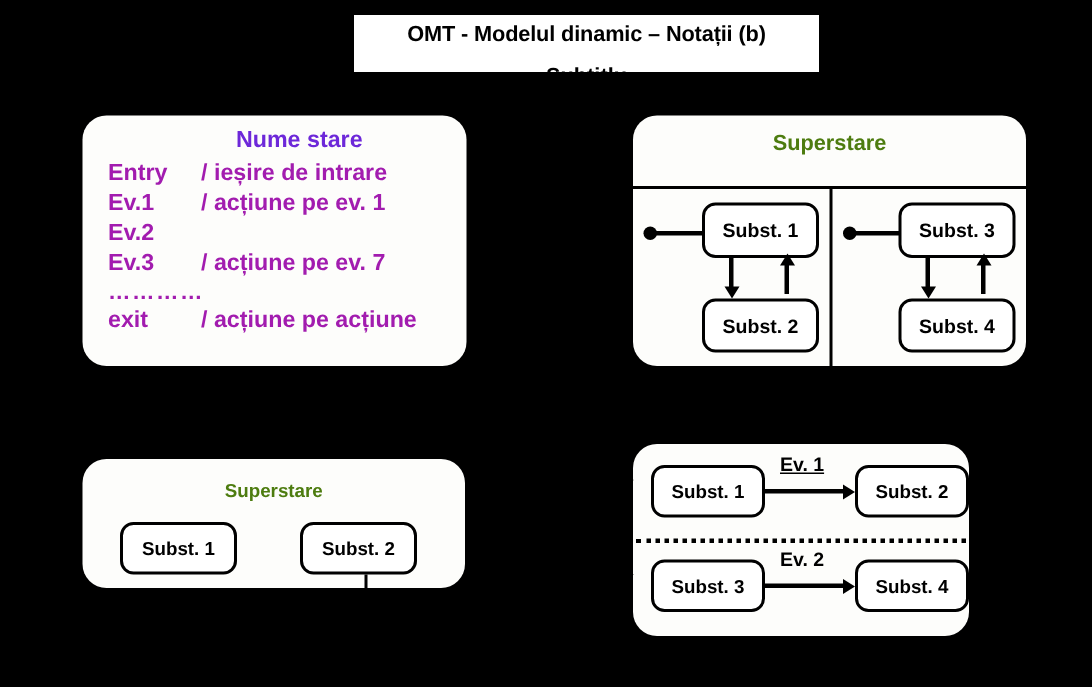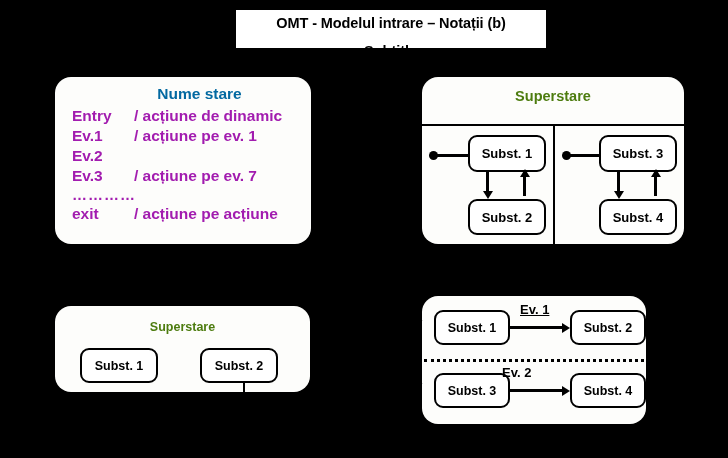--- a/index.html
+++ b/index.html
@@ -66,21 +66,21 @@
     height: 167px;
   }
   .state-title {
     position: absolute;
     left: 0;
     top: 8px;
     width: 289px;
     text-align: center;
     font-size: 15.5px;
     font-weight: bold;
-    color: #0369a1;
+    color: #6d28d9;
   }
   .state-lines {
     position: absolute;
     left: 17px;
     top: 29px;
     width: 230px;
   }
   .state-line {
     display: flex;
     font-size: 15.5px;
@@ -216,30 +216,30 @@
     color: #000000;
     white-space: nowrap;
   }
 </style>
 </head>
 <body>
 
 <div id="canvas">
 
   <div class="title-banner">
-    <div class="title-text">OMT - Modelul intrare – Notații (b)</div>
+    <div class="title-text">OMT - Modelul dinamic – Notații (b)</div>
     <div class="subtitle-text">Subtitlu</div>
   </div>
 
   <div class="panel" id="panel-state-notation">
     <div class="state-title">Nume stare</div>
     <div class="state-lines">
       <div class="state-line">
         <span class="k">Entry</span>
-        <span class="v">/ acțiune de dinamic</span>
+        <span class="v">/ ieșire de intrare</span>
       </div>
       <div class="state-line">
         <span class="k">Ev.1</span>
         <span class="v">/ acțiune pe ev. 1</span>
       </div>
       <div class="state-line">
         <span class="k">Ev.2</span>
       </div>
       <div class="state-line">
         <span class="k">Ev.3</span>
@@ -297,21 +297,21 @@
 
     <div class="dotted-divider" style="top:63px;"></div>
 
     <div class="substate" style="left:12px; top:14px; width:76px; height:35px; font-size:12.5px;">Subst. 1</div>
     <div class="ev-label" style="left:98px; top:6px;text-decoration:underline;">Ev. 1</div>
     <div class="hline" style="left:88px; top:30px; width:54px; height:2.5px;"></div>
     <div class="arrow-right" style="left:140px; top:26.5px;"></div>
     <div class="substate" style="left:148px; top:14px; width:76px; height:35px; font-size:12.5px;">Subst. 2</div>
 
     <div class="substate" style="left:12px; top:77px; width:76px; height:35px; font-size:12.5px;">Subst. 3</div>
-    <div class="ev-label" style="left:80px; top:69px;">Ev. 2</div>
+    <div class="ev-label" style="left:98px; top:69px;">Ev. 2</div>
     <div class="hline" style="left:88px; top:93px; width:54px; height:2.5px;"></div>
     <div class="arrow-right" style="left:140px; top:89.5px;"></div>
     <div class="substate" style="left:148px; top:77px; width:76px; height:35px; font-size:12.5px;">Subst. 4</div>
   </div>
 
   <div style="position:absolute; left:414px; top:318px; width:0; height:0;
               border-top:4px solid transparent; border-bottom:4px solid transparent;
               border-left:9px solid #000000; transform:rotate(-28deg);"></div>
   <div style="position:absolute; left:414px; top:381px; width:0; height:0;
               border-top:4px solid transparent; border-bottom:4px solid transparent;

